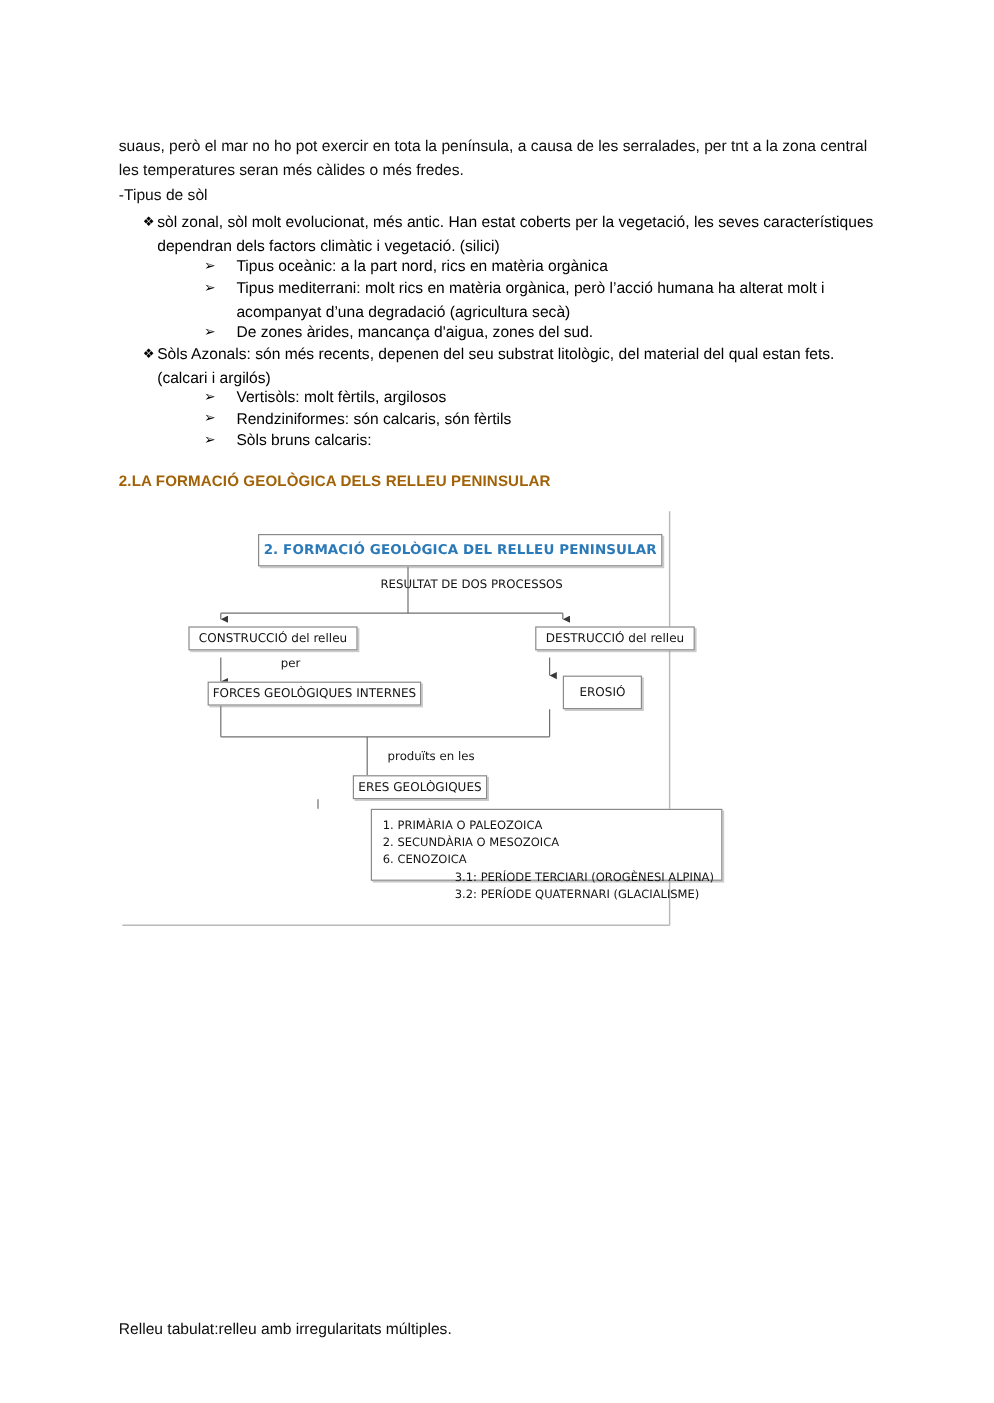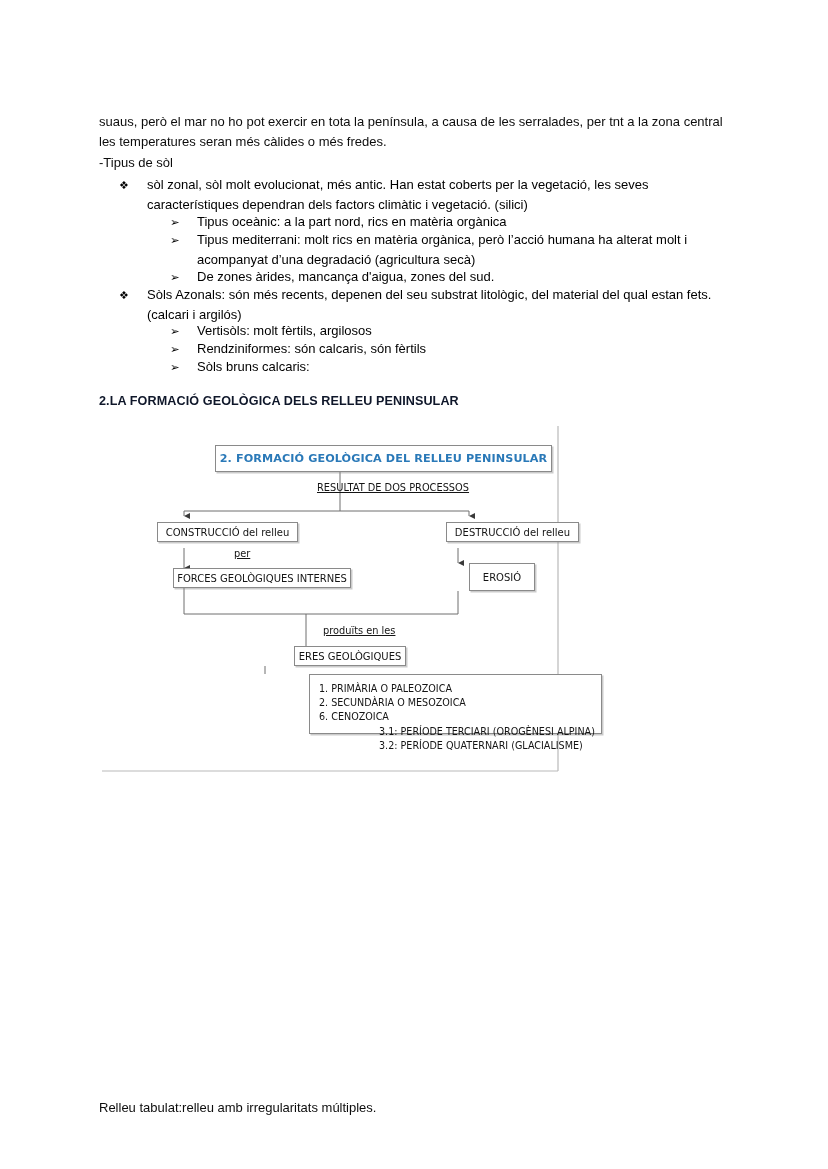--- a/index.html
+++ b/index.html
@@ -34,21 +34,21 @@
   #intro-para { top: 99px; }
   #tipus-heading { top: 153px; }
 
   .section-heading {
     position: absolute;
     left: 99px;
     top: 394px;
     font-size: 12.6px;
     font-weight: bold;
     letter-spacing: 0.1px;
-    color: #0f172a;
+    color: #a16207;
   }
 
   .footer-line {
     position: absolute;
     left: 99px;
     top: 1100px;
     font-size: 13.0px;
     color: #0d0d0d;
   }
 
@@ -64,21 +64,21 @@
     position: absolute;
     left: 0;
     top: 0;
     width: 16px;
     font-size: 11px;
     line-height: 20px;
     text-align: left;
   }
   .lvl1-item .tx {
     display: block;
-    margin-left: 28px;
+    margin-left: 12px;
   }
 
   .lvl2-item {
     position: absolute;
     left: 170px;
     width: 570px;
     font-size: 13.0px;
     line-height: 20px;
   }
   .lvl2-item .mk {
@@ -183,21 +183,20 @@
   }
   #dg-eras-list .era-row { white-space: nowrap; }
   #dg-eras-list .era-row.indent { padding-left: 60px; }
 
   .dg-label {
     position: absolute;
     font-family: "DejaVu Sans", sans-serif;
     font-size: 9.8px;
     color: #141414;
     white-space: nowrap;
-    text-decoration: underline;
   }
   #dg-lbl-resultat { left: 218px; top: 58px; }
   #dg-lbl-per { left: 95px; top: 124px; padding-left: 40px; }
   #dg-lbl-produits { left: 224px; top: 201px; }
 </style>
 </head>
 <body>
 
 <div class="page">
 

